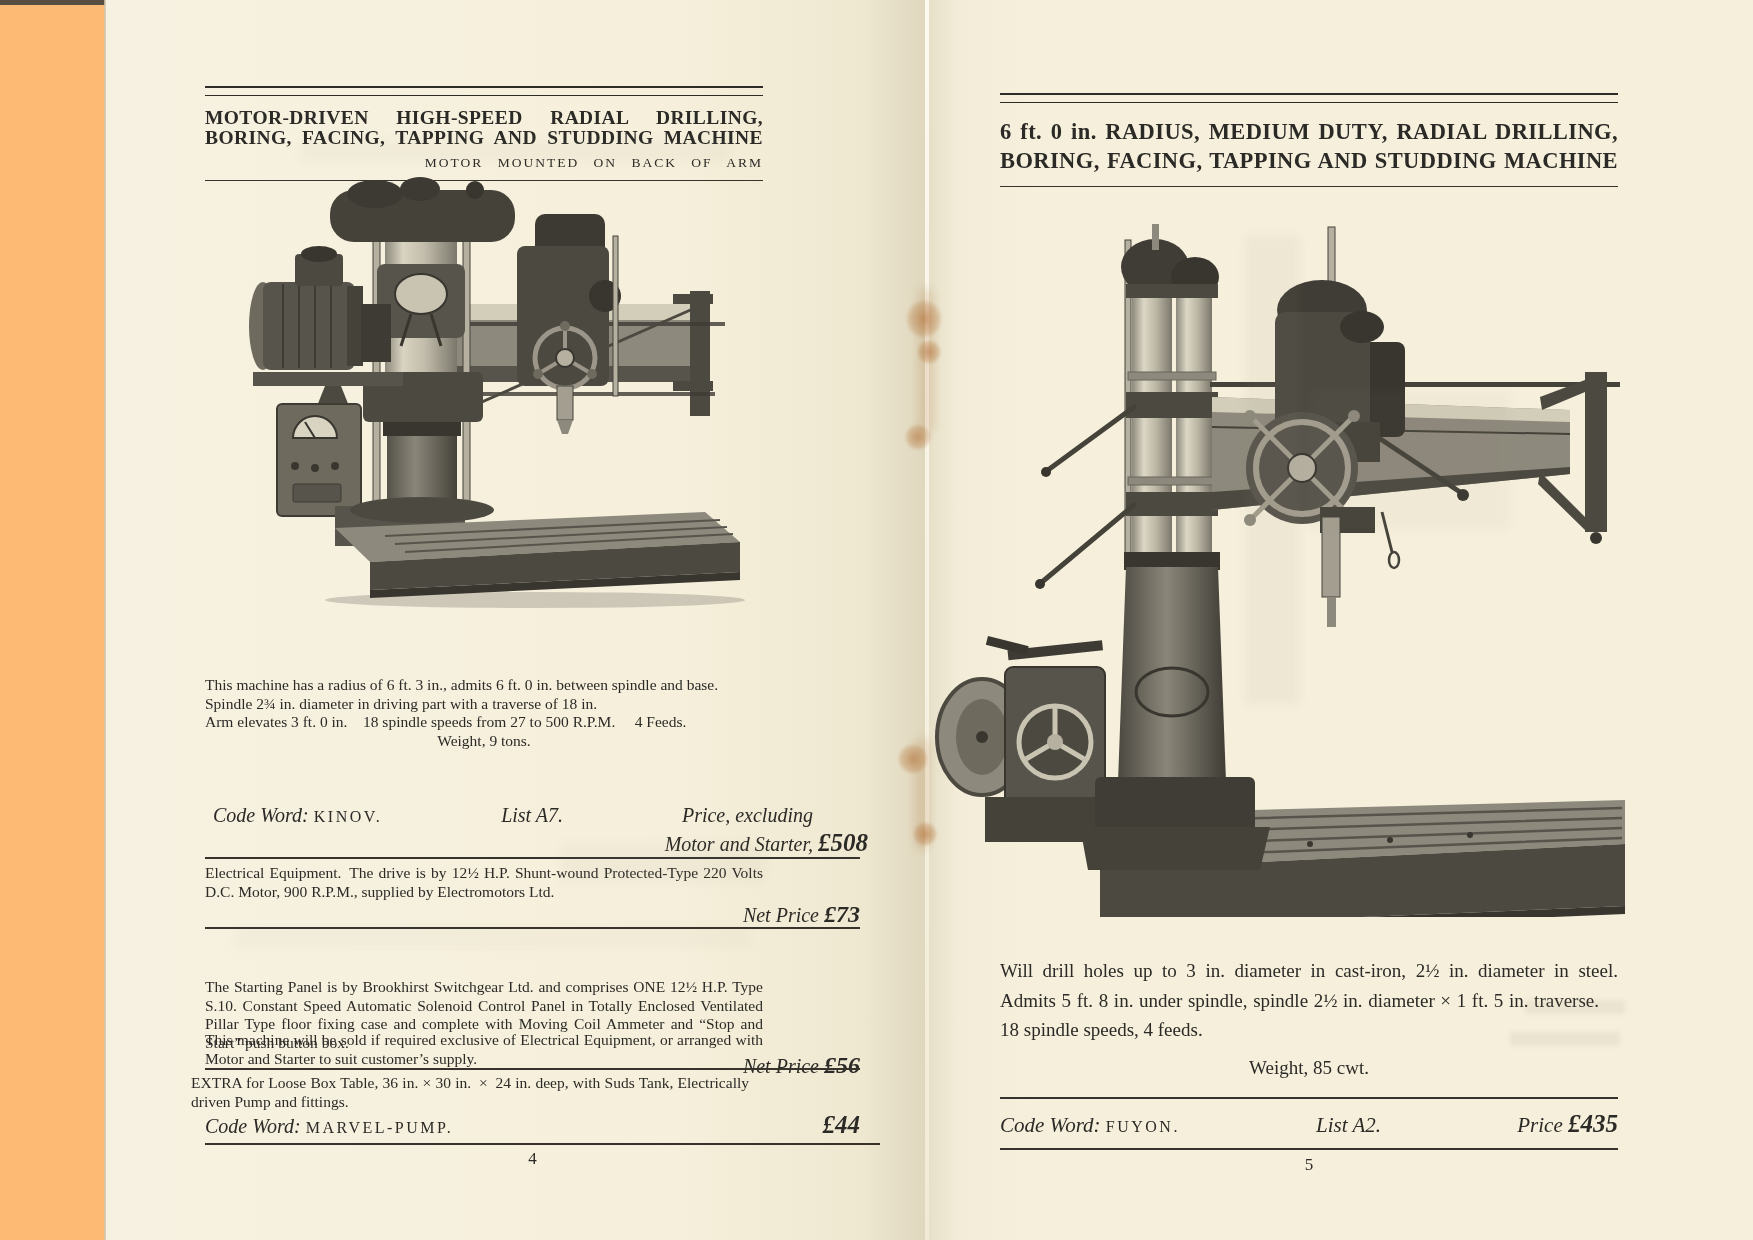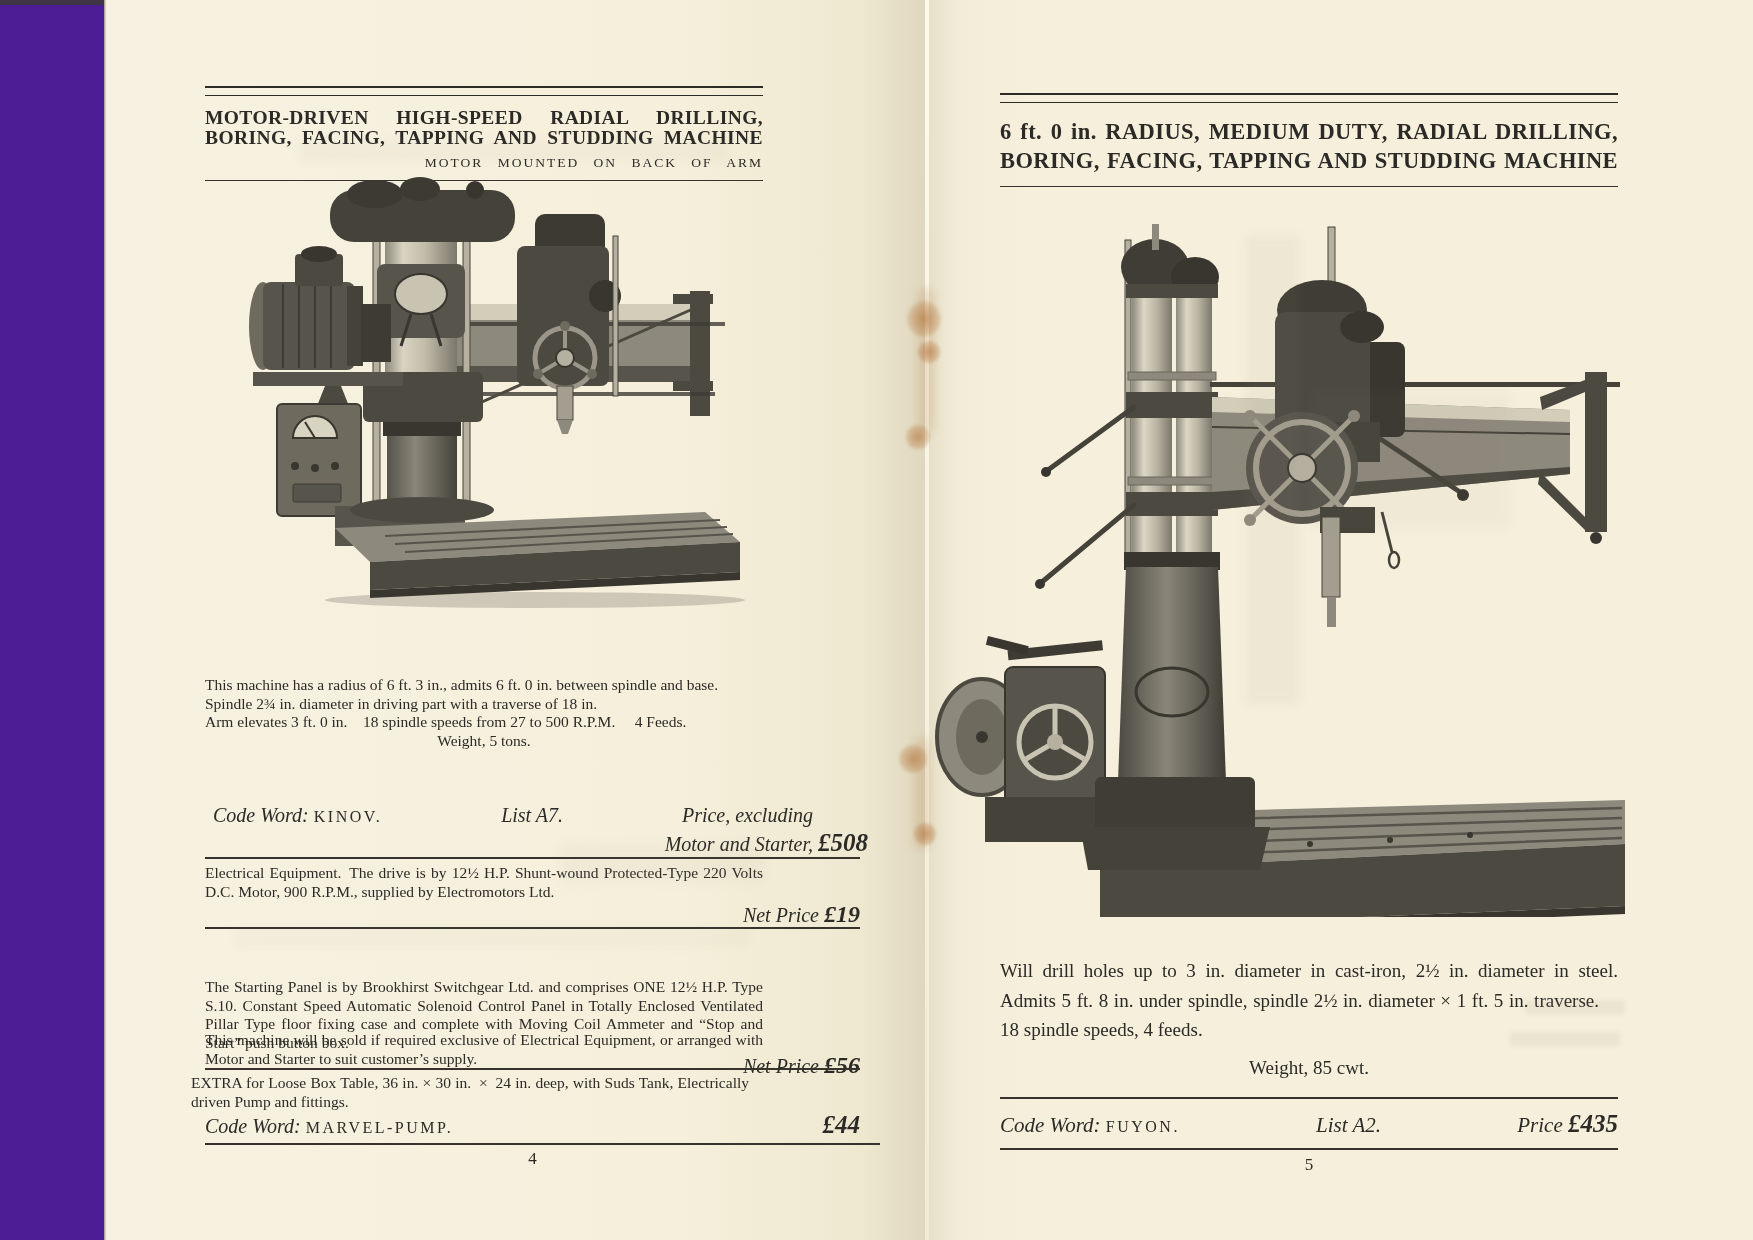--- a/index.html
+++ b/index.html
@@ -1,16 +1,16 @@
 <!DOCTYPE html>
 <html><head>
 <meta charset="utf-8">
 <style>
   html,body{margin:0;padding:0;background:#888;}
-  .scan{position:relative;width:1753px;height:1240px;background:#4c1d95;overflow:hidden;
+  .scan{position:relative;width:1753px;height:1240px;background:#fdba74;overflow:hidden;
         font-family:"Liberation Serif","DejaVu Serif",serif;color:#2b2a26;}
   .top-edge{position:absolute;left:0;top:0;width:1753px;height:5px;background:#3c3b39;opacity:.85;}
   .page{position:absolute;top:0;height:1240px;}
   .page-left{left:105px;width:823px;background:linear-gradient(90deg,#f7f1e1 0%,#f5efdb 70%,#efe8d1 92%,#ded6bd 100%);}
   .page-right{left:928px;width:825px;background:linear-gradient(90deg,#e6dfc8 0%,#f2ecd8 3.5%,#f5efdc 12%,#f5efdc 100%);}
   .ledge{position:absolute;left:104px;top:0;width:2px;height:1240px;background:#cfc7ae;opacity:.8;}
   .crease{position:absolute;left:925px;top:0;width:4px;height:1240px;background:linear-gradient(180deg,#fffdf4,#f3ecd8);opacity:.9;}
 
   .abs{position:absolute;}
   .drule{height:7px;border-top:2.5px solid #2e2c26;border-bottom:1.5px solid #2e2c26;}
@@ -143,21 +143,21 @@
         <path d="M150,360 L485,344 M160,368 L492,351 M170,376 L498,358" stroke="#57544c" stroke-width="2" fill="none"></path>
         <polygon points="135,386 505,366 505,396 135,414" fill="#4c4941"></polygon>
         <polygon points="135,414 505,396 505,404 135,422" fill="#38362f"></polygon>
       </svg>
     </div>
 
     <div class="abs" style="left:100px;top:676px;width:558px;">
       <div class="body-p">This machine has a radius of 6 ft. 3 in., admits 6 ft. 0 in. between spindle and base.</div>
       <div class="body-p">Spindle 2¾ in. diameter in driving part with a traverse of 18 in.</div>
       <div class="body-p" style="text-align:left;">Arm elevates 3 ft. 0 in. 18 spindle speeds from 27 to 500 R.P.M.  4 Feeds.</div>
-      <div class="body-p centered">Weight, 5 tons.</div>
+      <div class="body-p centered">Weight, 9 tons.</div>
     </div>
 
     <div class="abs" style="left:108px;top:804px;width:655px;">
       <div class="codeline flexline" style="width:600px;">
         <span>
           <span class="it">Code Word:</span>
           <span class="sc">KINOV.</span>
         </span>
         <span class="it">List A7.</span>
         <span class="it">Price, excluding</span>
@@ -167,21 +167,21 @@
         <span class="it amt">£508</span>
       </div>
     </div>
 
     <div class="abs rule" style="left:100px;top:857px;width:655px;"></div>
 
     <div class="abs" style="left:100px;top:864px;width:655px;">
       <div class="body-p" style="width:558px;">Electrical Equipment. The drive is by 12½ H.P. Shunt-wound Protected-Type 220 Volts D.C. Motor, 900 R.P.M., supplied by Electromotors Ltd.</div>
       <div class="netprice">
         <span>Net Price</span>
-        <span class="amt">£19</span>
+        <span class="amt">£73</span>
       </div>
     </div>
 
     <div class="abs rule" style="left:100px;top:927px;width:655px;"></div>
 
     <div class="abs" style="left:100px;top:934px;width:655px;">
       <div class="body-p" style="width:558px;margin-top:44px;">The Starting Panel is by Brookhirst Switchgear Ltd. and comprises ONE 12½ H.P. Type S.10. Constant Speed Automatic Solenoid Control Panel in Totally Enclosed Ventilated Pillar Type floor fixing case and complete with Moving Coil Ammeter and “Stop and Start” push button box.</div>
       <div class="netprice">
         <span>Net Price</span>
         <span class="amt">£56</span>

